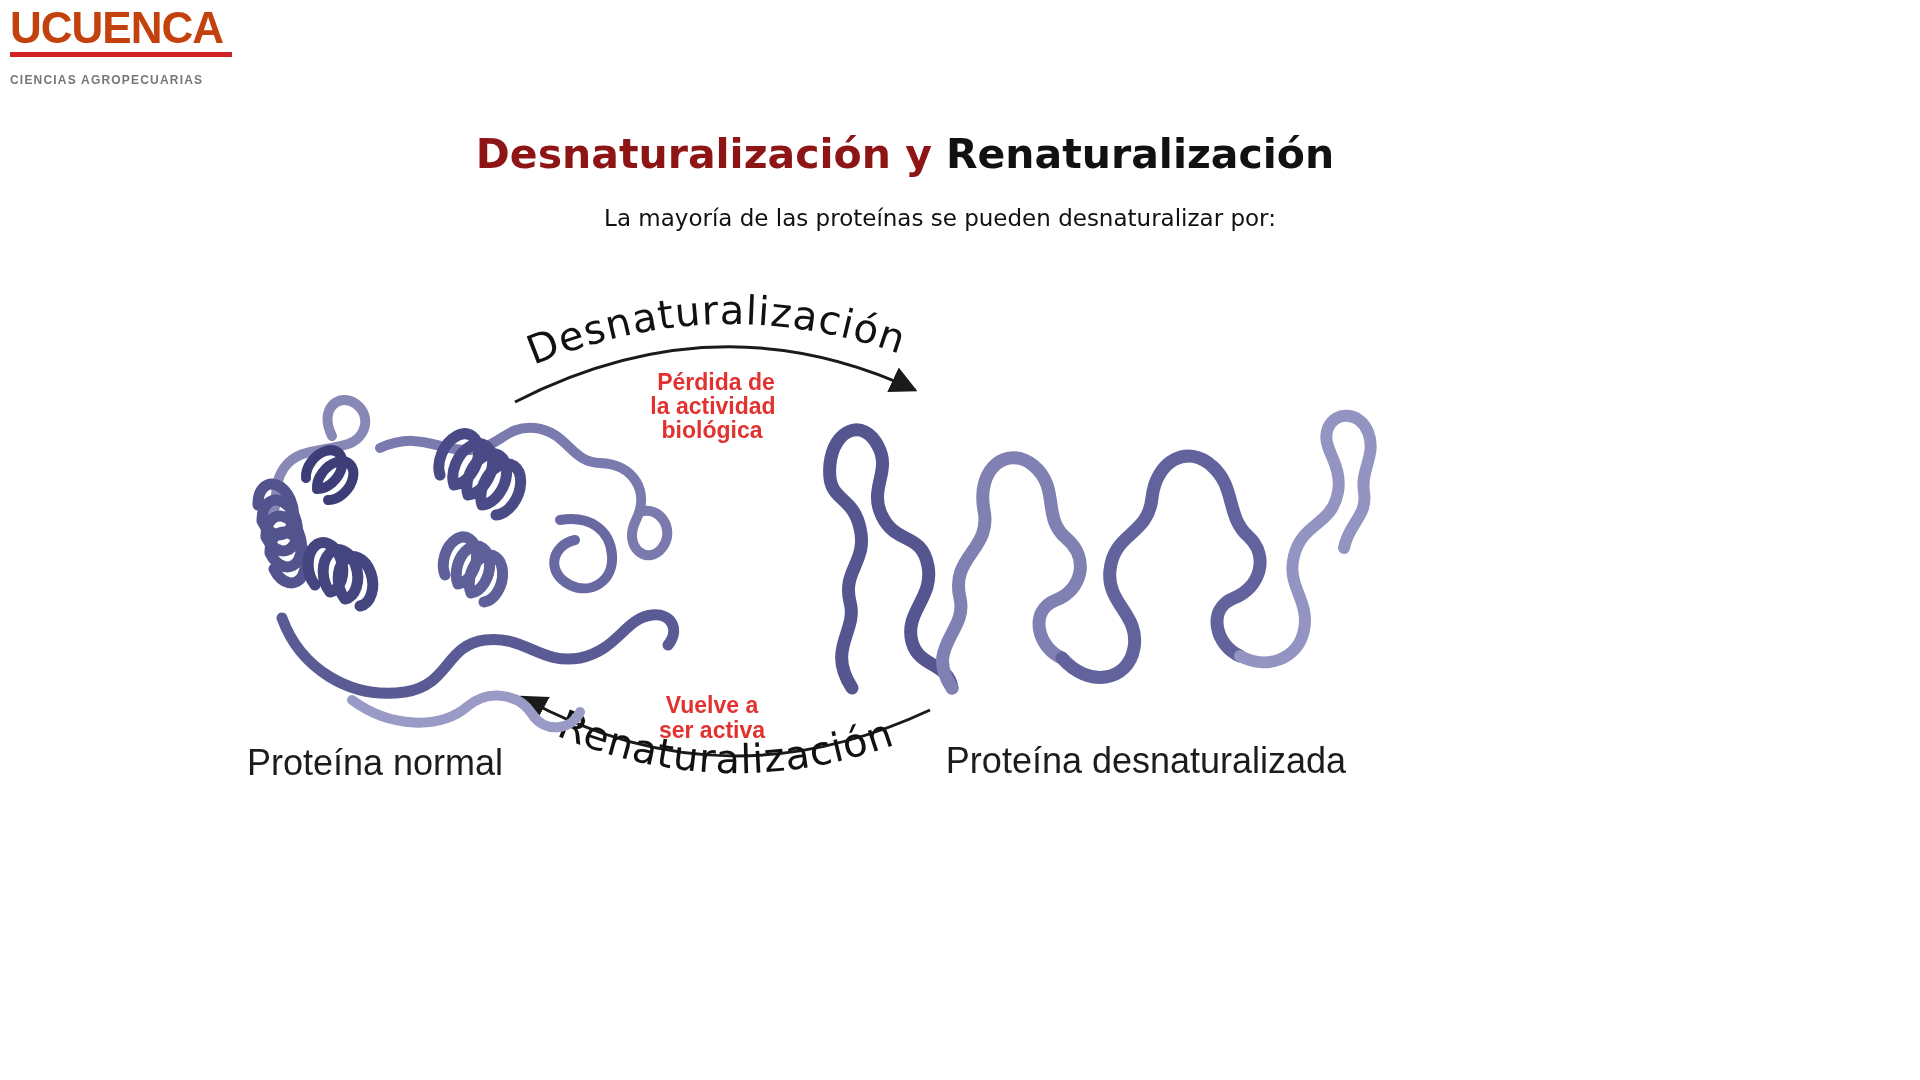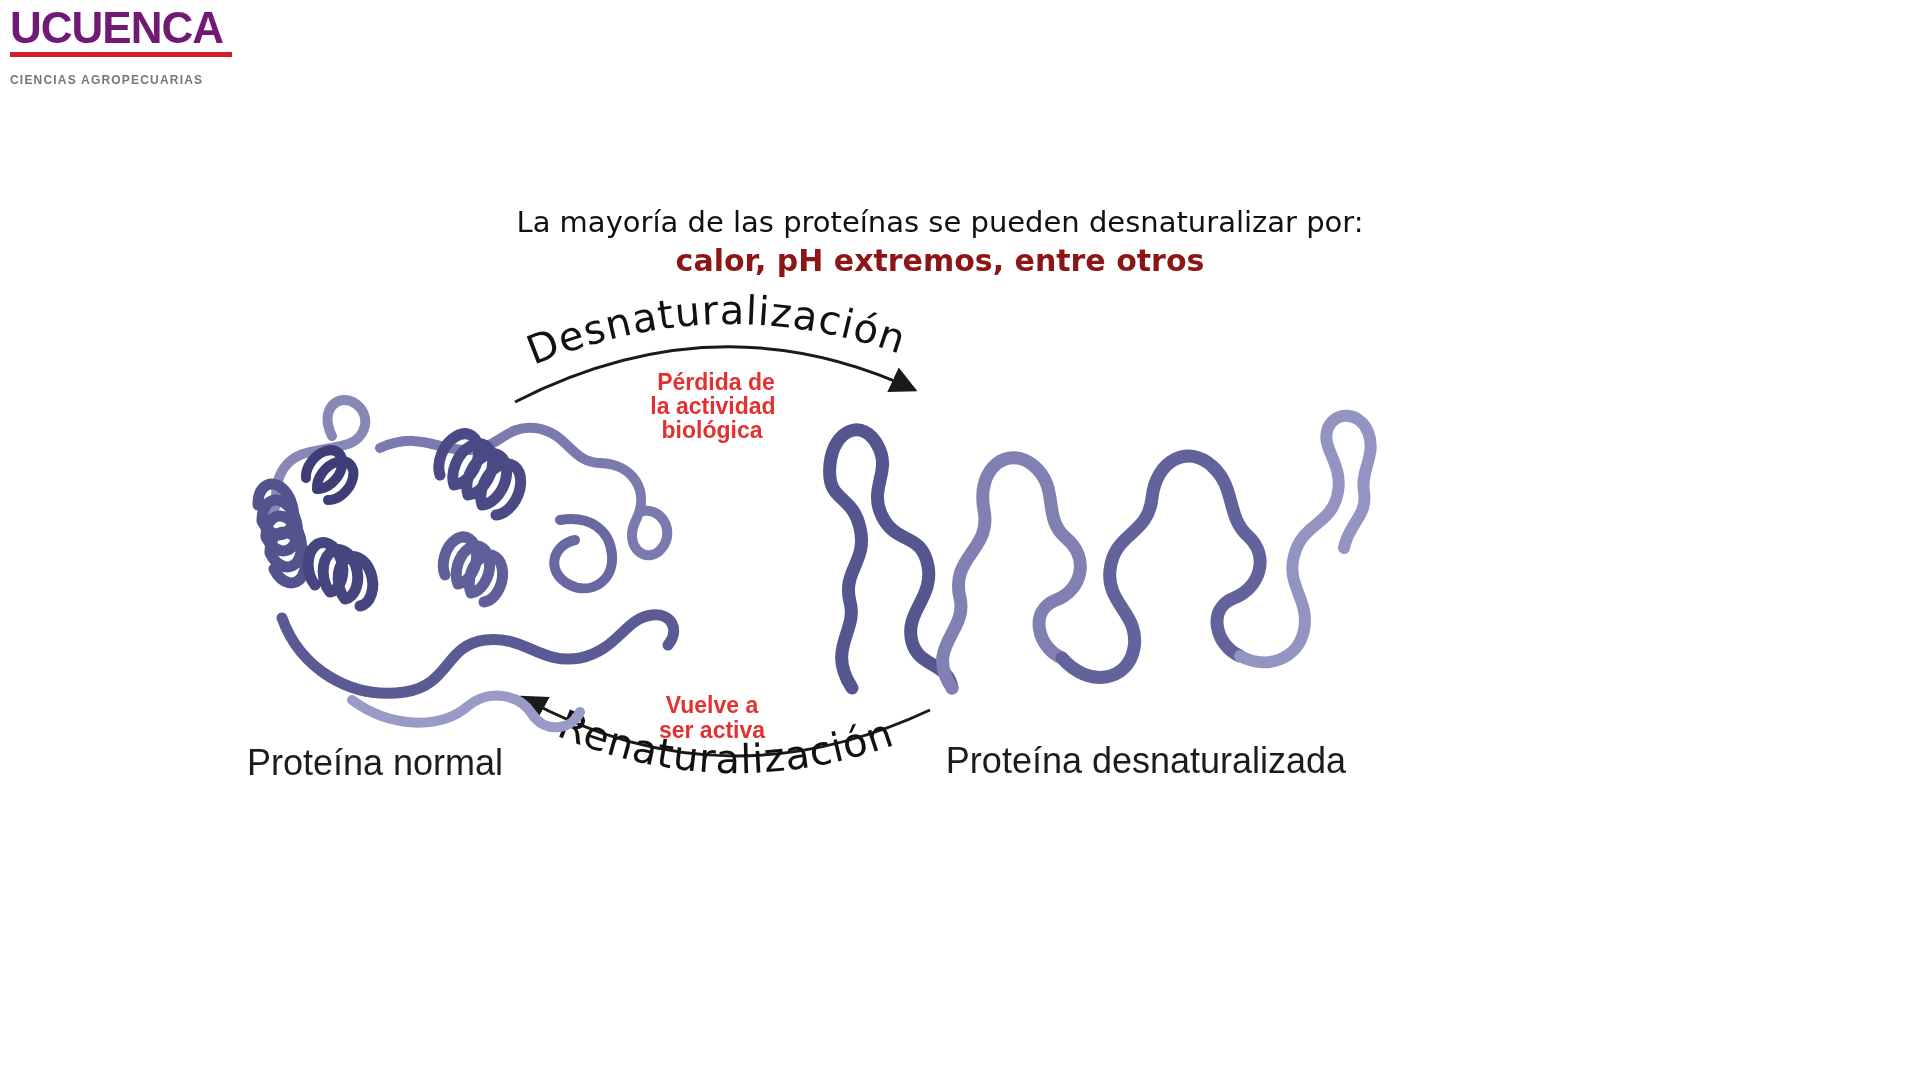--- a/index.html
+++ b/index.html
@@ -8,38 +8,38 @@
     font-family:"DejaVu Sans",sans-serif;
     position:relative;overflow:hidden;
   }
   .slide{position:absolute;inset:0;background:#ffffff;}
 
   
   .logo{position:absolute;left:10px;top:6px;width:260px;}
   .logo-wordmark{
     font-family:"Liberation Sans",sans-serif;
     font-weight:bold;font-size:44px;line-height:44px;
-    color:#701a75;letter-spacing:-1px;
+    color:#c2410c;letter-spacing:-1px;
   }
   .logo-underline{width:222px;height:5px;background:#d22027;margin-top:2px;}
   .logo-subtitle{
     font-family:"Liberation Sans",sans-serif;
     font-size:12px;font-weight:bold;color:#777777;
     letter-spacing:1.2px;margin-top:16px;
   }
 
   
   .title{
     position:absolute;top:130px;left:0;width:1810px;
     text-align:center;font-size:41px;font-weight:bold;color:#111111;
   }
   .title .accent{color:#8e1515;margin-right:14px;}
   .subtitle-1{
     position:absolute;top:205px;left:0;width:1880px;
-    text-align:center;font-size:29px;color:#111111;
+    text-align:center;font-size:23px;color:#111111;
   }
   .subtitle-2{
     position:absolute;top:243px;left:0;width:1880px;
     text-align:center;font-size:30px;font-weight:bold;color:#8e1515;
   }
 
   svg text{font-family:"DejaVu Sans",sans-serif;}
   .arc-label{font-size:40px;fill:#111111;letter-spacing:1px;}
   .note{font-family:"Liberation Sans",sans-serif;font-size:23px;font-weight:bold;fill:#e23230;}
   .protein-label{font-family:"Liberation Sans",sans-serif;font-size:36px;fill:#1c1c1c;}
@@ -50,23 +50,25 @@
 <body>
 
 <div class="slide">
 
   <div class="logo">
     <div class="logo-wordmark">UCUENCA</div>
     <div class="logo-underline"></div>
     <div class="logo-subtitle">CIENCIAS AGROPECUARIAS</div>
   </div>
 
+  <div class="title">
+    <span class="accent">Desnaturalización y</span><span>Renaturalización</span>
+  </div>
 
   <div class="subtitle-1">La mayoría de las proteínas se pueden desnaturalizar por:</div>
-  <div class="subtitle-2">calor, pH extremos, entre otros</div>
 
   <svg width="1920" height="1080" viewBox="0 0 1920 1080" style="position:absolute;left:0;top:0;">
     <defs>
       <marker id="arrowhead" viewBox="0 0 10 10" refX="9" refY="5" markerWidth="9" markerHeight="9" orient="auto">
         <path d="M0 0 L10 5 L0 10 z" fill="#1a1a1a"></path>
       </marker>
       <path id="arcTopTextPath" d="M 495 383 Q 718 272 940 370" fill="none"></path>
       <path id="arcBottomTextPath" d="M 508 712 Q 722 828 945 724" fill="none"></path>
     </defs>
 

